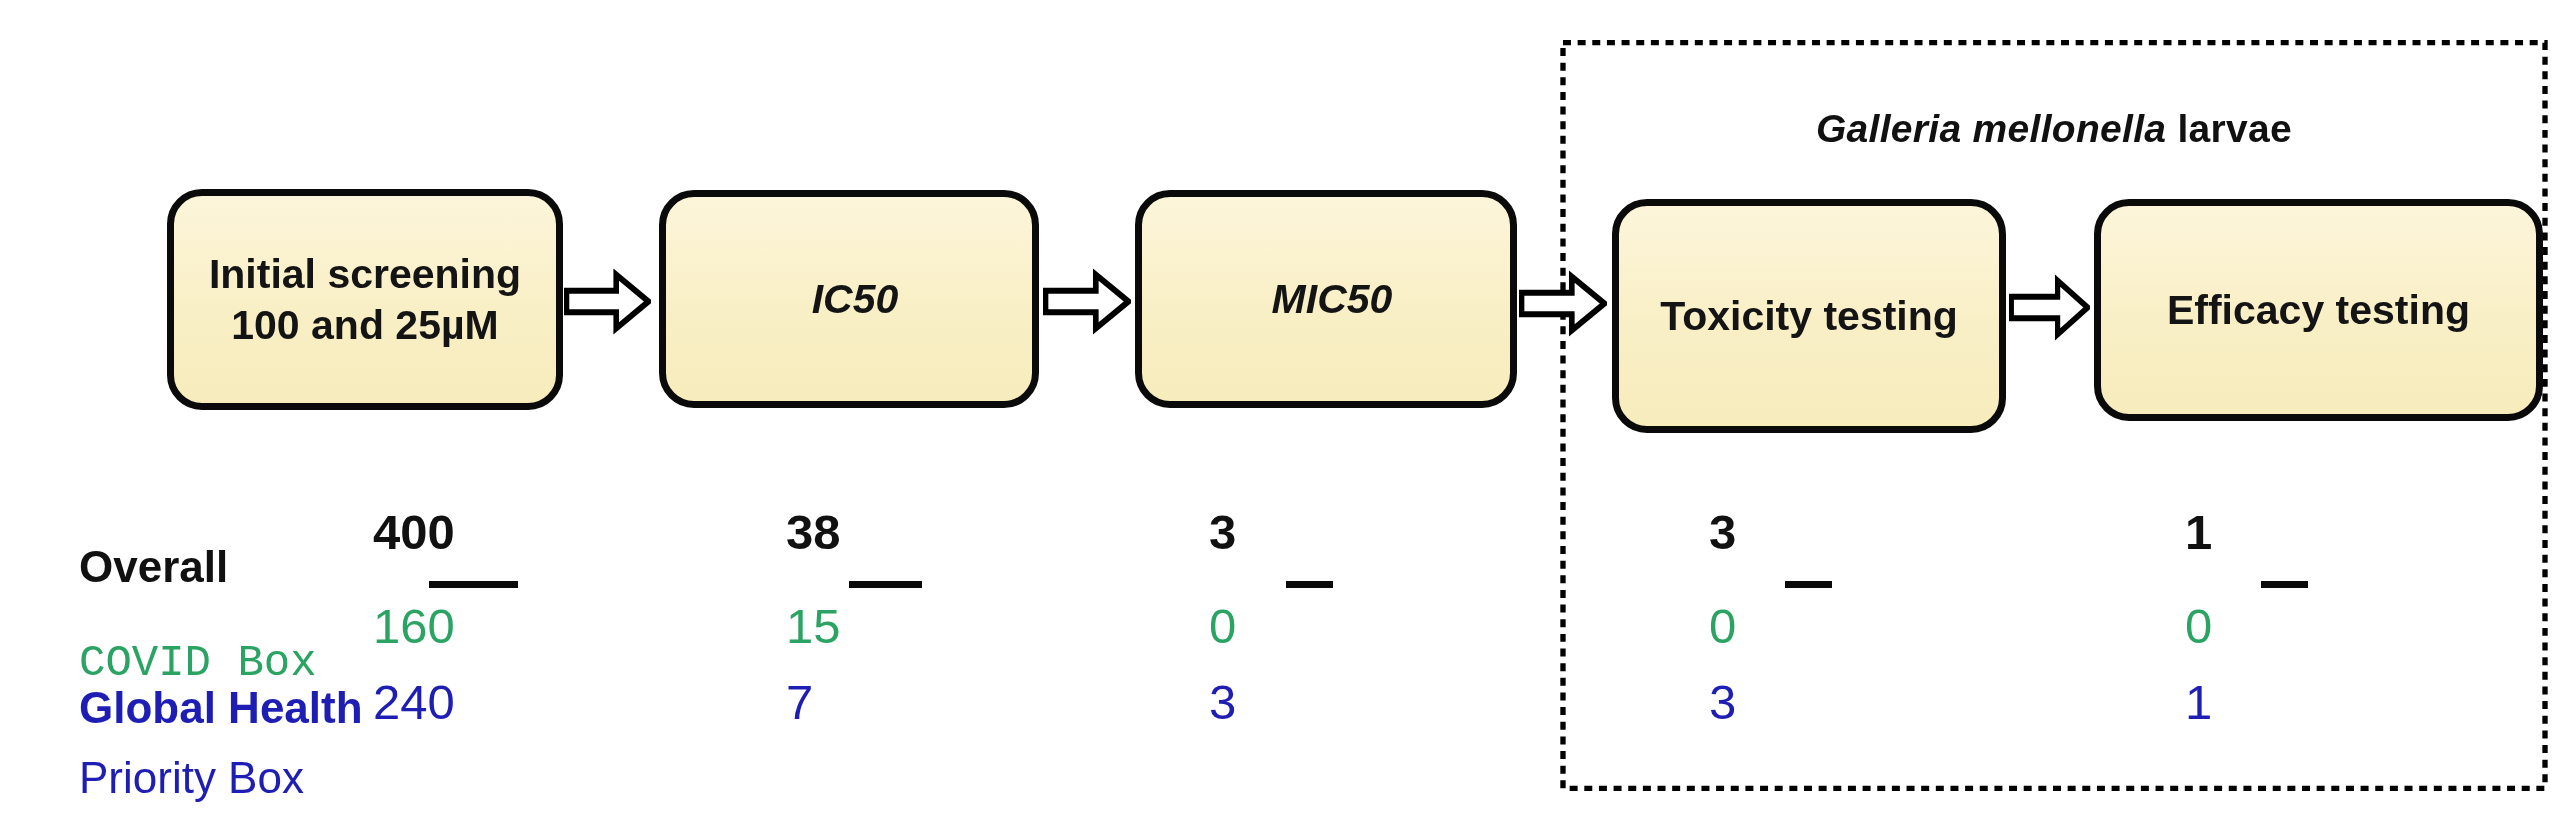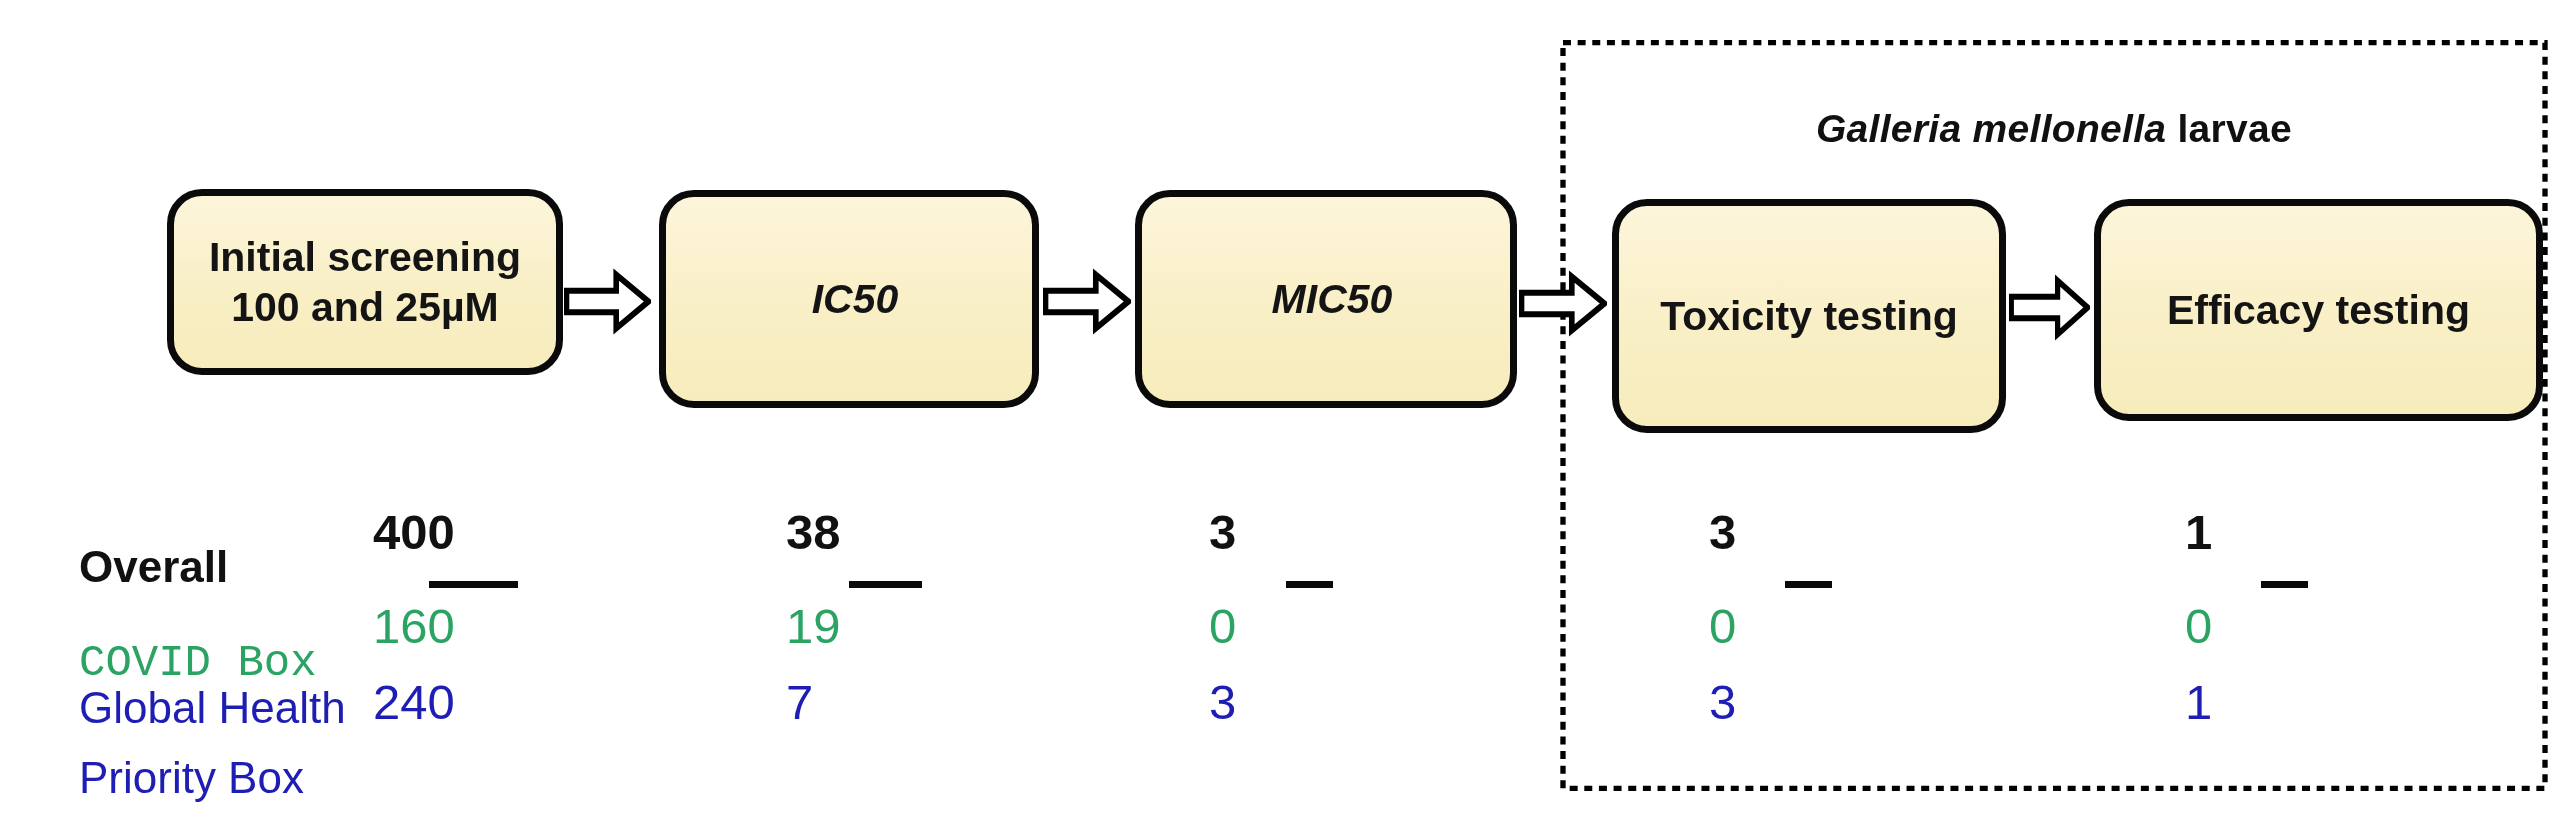--- a/index.html
+++ b/index.html
@@ -25,36 +25,36 @@
     border:7.3px solid var(--box_border);
     border-radius:35px;
     display:flex;align-items:center;justify-content:center;
     box-sizing:border-box;
   }
   .stage-label{
     text-align:center;font-weight:bold;font-size:41px;line-height:1.22;color:#141414;
   }
   .stage-label span{display:block;}
   .stage.italic .stage-label{font-style:italic;margin-left:12px;}
-  .s0{left:167px;top:189px;width:396px;height:186px;}
+  .s0{left:167px;top:189px;width:396px;height:221px;}
   .s1{left:659px;top:190px;width:380px;height:218px;}
   .s2{left:1135px;top:190px;width:382px;height:218px;}
   .s3{left:1612px;top:199px;width:394px;height:234px;}
   .s4{left:2094px;top:199px;width:449px;height:222px;}
   
   .arrow{position:absolute;height:67px;}
   .a0{left:564px;top:268px;width:87px;}
   .a1{left:1043px;top:268px;width:88px;}
   .a2{left:1519px;top:270px;width:88px;}
   .a3{left:2009px;top:274px;width:81px;}
   
   .lbl{position:absolute;left:39px;font-size:44px;white-space:nowrap;margin-left:40px;}
   .lbl-overall{top:542px;font-weight:bold;color:var(--overall);}
   .lbl-covid{top:638px;color:var(--covid);font-family:Liberation Mono, monospace;}
-  .lbl-ghpb1{top:683px;color:var(--ghpb);}
+  .lbl-ghpb1{top:683px;color:var(--ghpb);font-weight:bold;}
   .lbl-ghpb2{top:753px;color:var(--ghpb);}
   
   .num{
     position:absolute;width:200px;text-align:left;
     font-size:49px;line-height:1;white-space:nowrap;
   }
   .row-top{top:508px;font-weight:bold;color:var(--overall);}
   .row-covid{top:602px;color:var(--covid);}
   .row-ghpb{top:678px;color:var(--ghpb);}
   .c1{left:373px;} .c2{left:786px;} .c3{left:1209px;} .c4{left:1709px;} .c5{left:2185px;}
@@ -130,21 +130,21 @@
   <div class="num row-top c4">3</div>
   <div class="num row-top c5">1</div>
 
   <div class="rule r1"></div>
   <div class="rule r2"></div>
   <div class="rule r3"></div>
   <div class="rule r4"></div>
   <div class="rule r5"></div>
 
   <div class="num row-covid c1">160</div>
-  <div class="num row-covid c2">19</div>
+  <div class="num row-covid c2">15</div>
   <div class="num row-covid c3">0</div>
   <div class="num row-covid c4">0</div>
   <div class="num row-covid c5">0</div>
 
   <div class="num row-ghpb c1">240</div>
   <div class="num row-ghpb c2">7</div>
   <div class="num row-ghpb c3">3</div>
   <div class="num row-ghpb c4">3</div>
   <div class="num row-ghpb c5">1</div>
 

